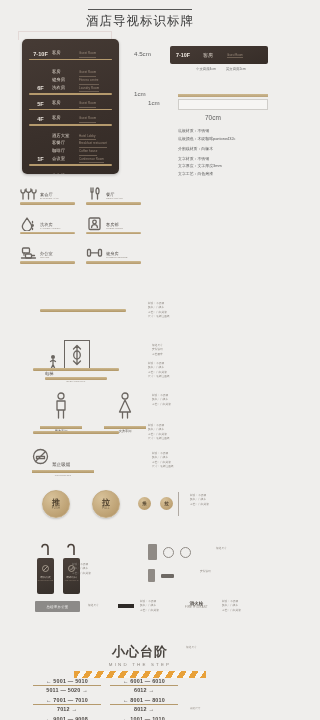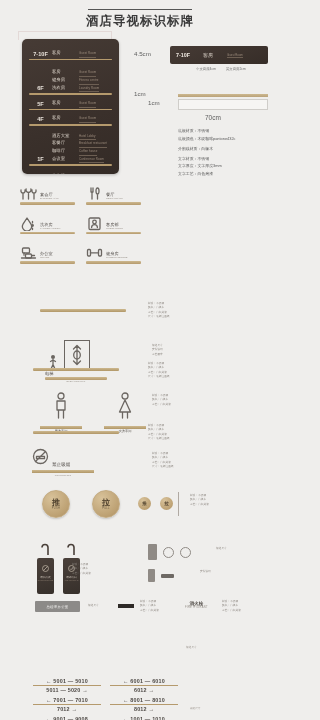--- a/index.html
+++ b/index.html
@@ -8,21 +8,21 @@
     background:#efeeec;
     font-family:"Liberation Sans","DejaVu Sans",sans-serif;
     color:#4a4a4a;
     -webkit-font-smoothing:antialiased;
   }
   .page{position:relative;width:280px;height:720px;}
 
   
   .title-wrap{text-align:center;padding-top:9px;}
   .title-rule{width:104px;height:1px;background:#555;margin:0 auto 3px;}
-  .page-title{font-size:12.5px;font-weight:bold;letter-spacing:1px;color:#3b3b3b;}
+  .page-title{font-size:12.5px;font-weight:normal;letter-spacing:1px;color:#3b3b3b;}
 
   
   .hero{position:absolute;left:18px;top:31px;width:92px;height:8px;border:1px solid #e3d9d7;border-bottom:none;}
   .board{
     position:absolute;left:22px;top:39px;width:97px;height:135px;
     background:linear-gradient(160deg,#463b35 0%,#3a302b 60%,#342b26 100%);
     border-radius:5px;box-shadow:0 1px 3px rgba(0,0,0,.25);
     padding:0;overflow:hidden;
   }
   .frow{position:relative;padding:0 7px;}
@@ -606,20 +606,25 @@
   <div class="zone-t">
     <div class="zone-cn">消火栓</div>
     <div class="zone-en">FIRE HYDRANT</div>
   </div>
   <div class="notes" style="left:222px;top:600px;">
     <div>材质：不锈钢</div>
     <div>颜色：白橡木</div>
     <div>工艺：白色烤漆</div>
   </div>
 
+  <div class="step">
+    <div class="step-cn">小心台阶</div>
+    <div class="step-en">MIND THE STEP</div>
+    <div class="hazard"></div>
+  </div>
   <div class="step-note">
     <div>规格尺寸</div>
   </div>
 
   <div class="rooms">
     <div class="room-row">
       <div class="room">
         <div class="room-l1">← 5001 — 5010</div>
         <div class="room-bar"></div>
         <div class="room-l2">5011 — 5020 →</div>

